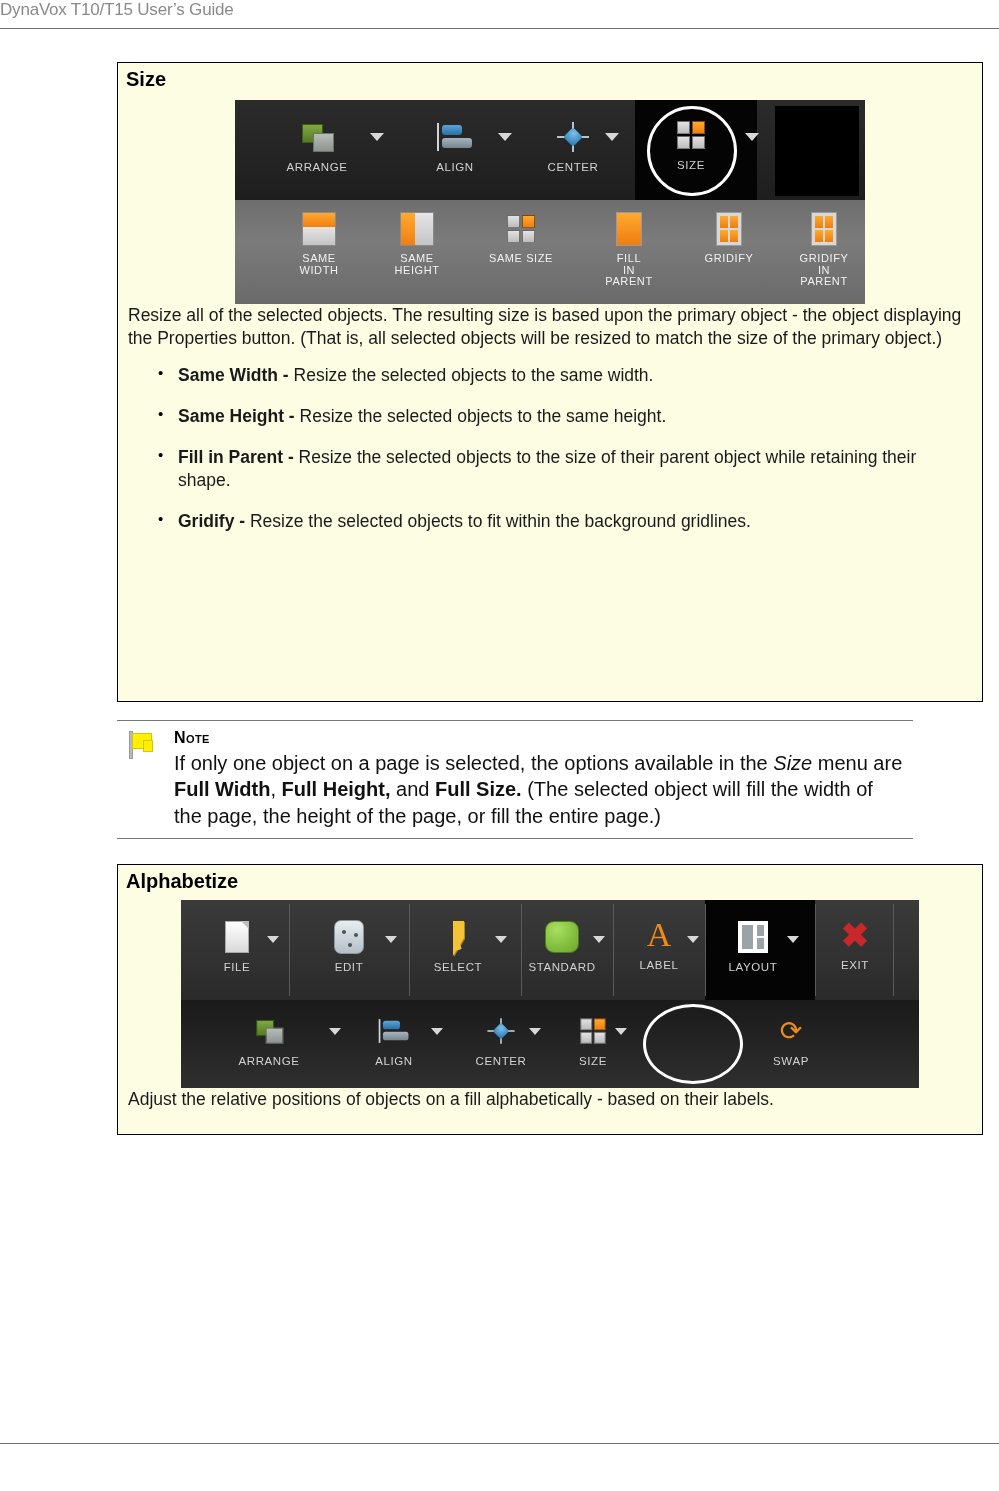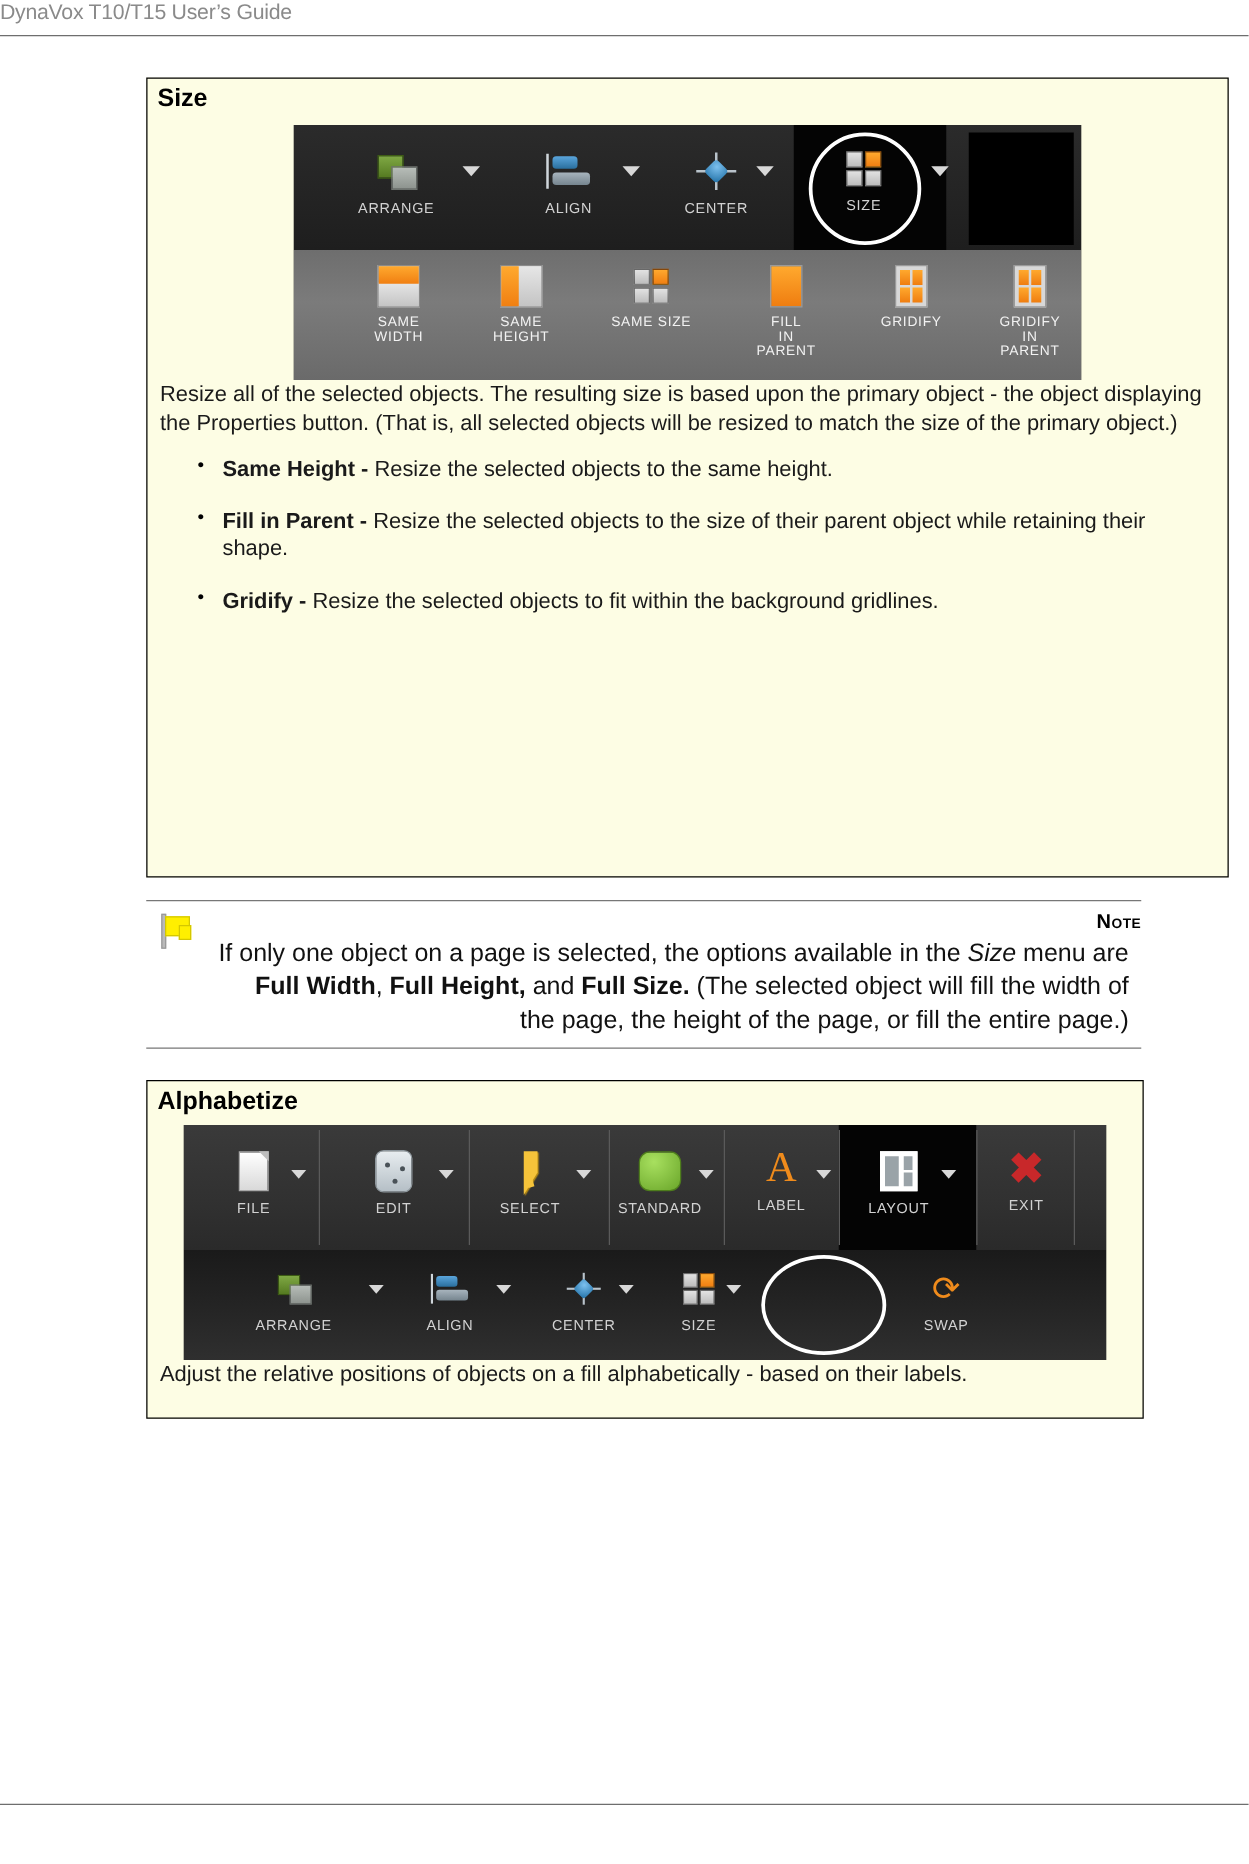--- a/index.html
+++ b/index.html
@@ -43,21 +43,21 @@
   }
 
   
   .content-box {
     position: absolute;
     border: 1px solid #000000;
     background: #fdfde4;
     box-sizing: border-box;
   }
   #size-box   { left: 117px; top: 62px;  width: 866px; height: 640px; }
-  #alpha-box  { left: 117px; top: 864px; width: 798px; height: 271px; }
+  #alpha-box  { left: 117px; top: 864px; width: 866px; height: 271px; }
 
   .box-title {
     font-size: 20px;
     font-weight: bold;
     color: #000;
     padding: 5px 0 0 8px;
     line-height: 1.1;
   }
 
   .box-body {
@@ -231,21 +231,20 @@
   #note-block .note-rule-bot {
     width: 100%;
     height: 1px;
     background: #777777;
   }
   #note-block .note-inner {
     position: relative;
     padding: 8px 0 9px 0;
     min-height: 82px;
     box-sizing: border-box;
-    text-align: right;
   }
   .flag-icon {
     position: absolute;
     left: 10px;
     top: 10px;
     width: 30px;
     height: 28px;
   }
   .flag-icon .pole { position:absolute; left:2px; top:0; width:4px; height:28px; background:#b9b9b9; border:1px solid #9a9a9a; box-sizing:border-box;}
   .flag-icon .cloth { position:absolute; left:5px; top:2px; width:20px; height:16px; background:#ffef00; border:1px solid #d4c700; box-sizing:border-box;}
@@ -440,20 +439,21 @@
         <div class="tb-cap">GRIDIFY
 IN
 PARENT</div>
       </div>
     </div>
   </div>
 
   <div class="box-body">
     <p>Resize all of the selected objects. The resulting size is based upon the primary object - the object displaying the Properties button. (That is, all selected objects will be resized to match the size of the primary object.)</p>
     <ul class="bullet-list">
+      <li><b>Same Width - </b><span>Resize the selected objects to the same width.</span></li>
       <li><b>Same Height - </b><span>Resize the selected objects to the same height.</span></li>
       <li><b>Fill in Parent - </b><span>Resize the selected objects to the size of their parent object while retaining their shape.</span></li>
       <li><b>Gridify - </b><span>Resize the selected objects to fit within the background gridlines.</span></li>
     </ul>
   </div>
 </div>
 
 <div id="note-block">
   <div class="note-rule-top"></div>
   <div class="note-inner">

